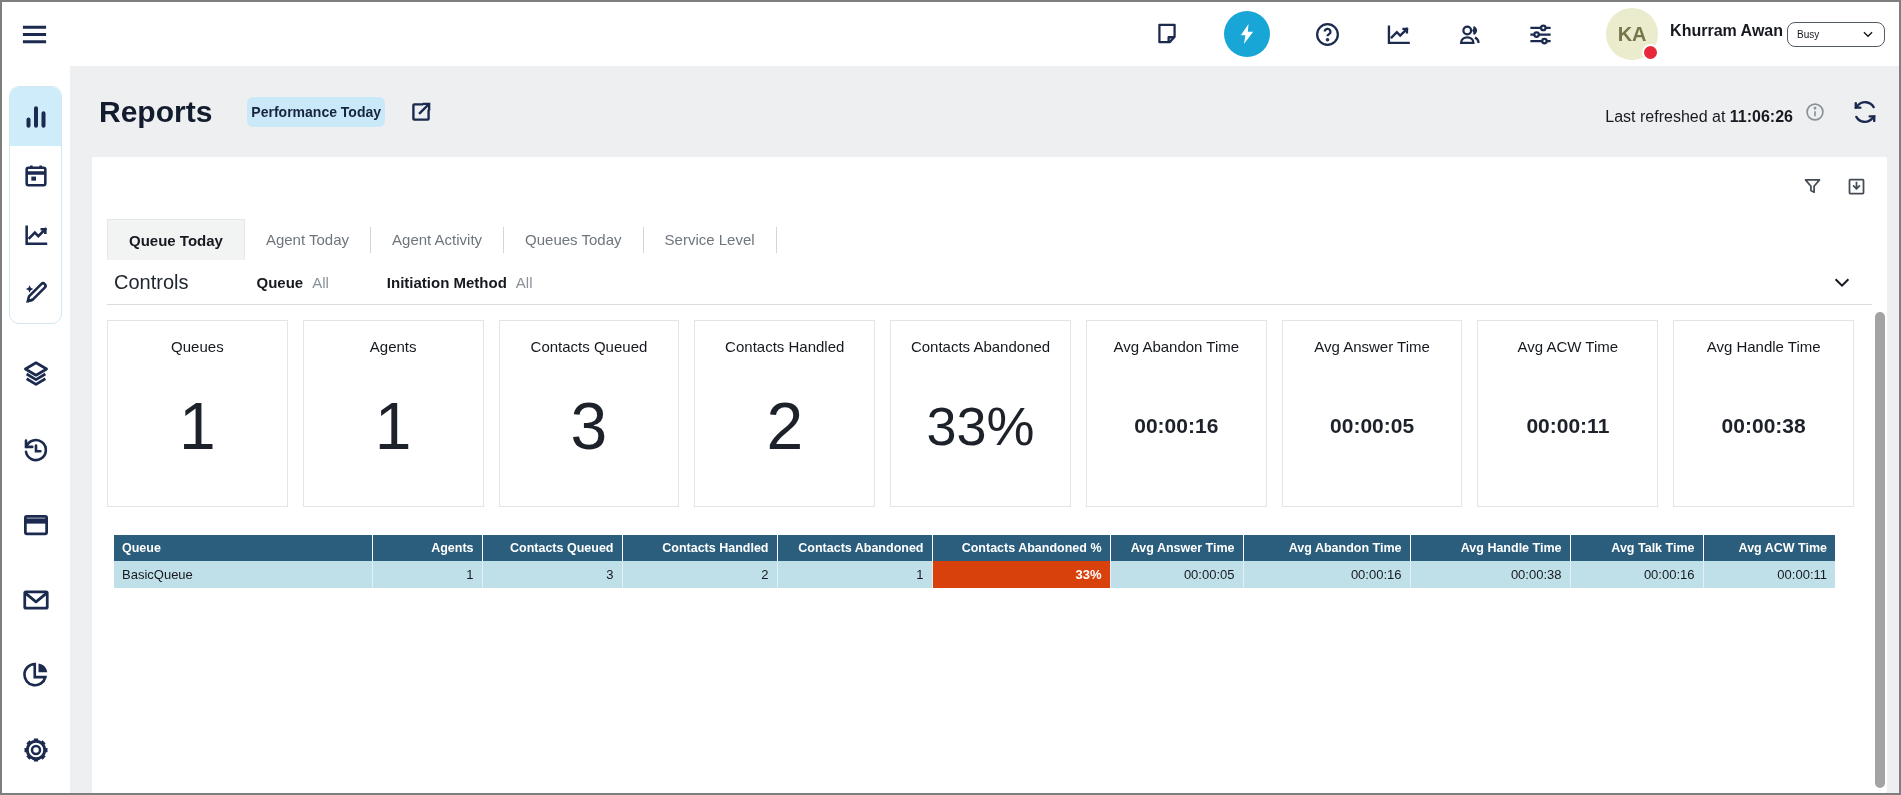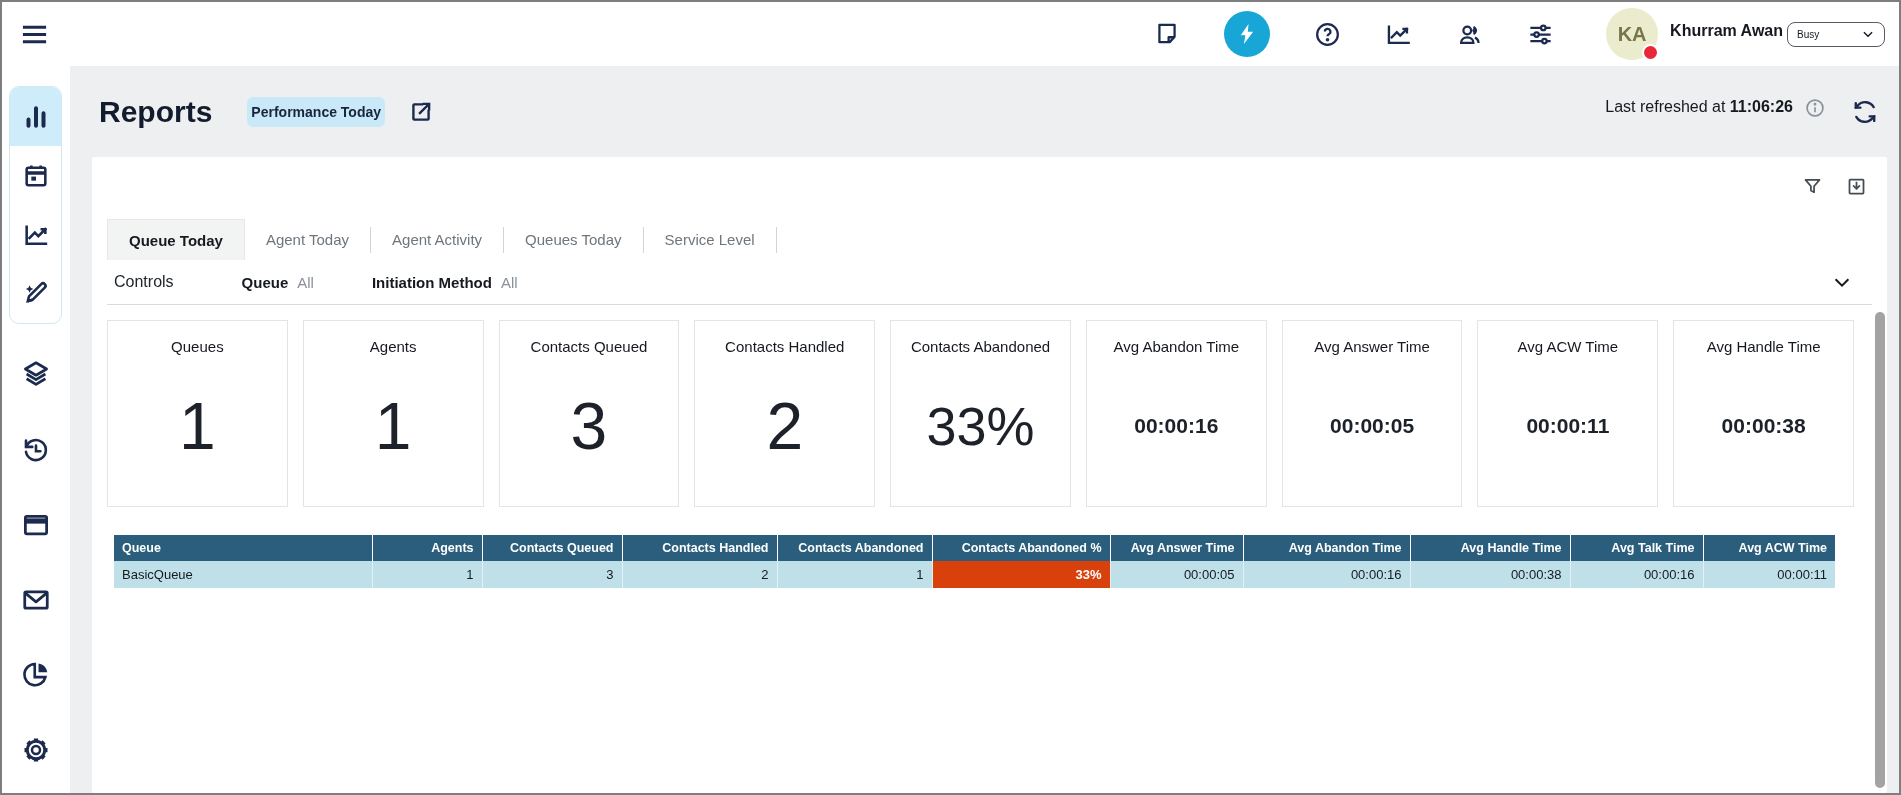--- a/index.html
+++ b/index.html
@@ -26,37 +26,37 @@
   .sidebar-group { position: absolute; top: 20px; left: 7px; width: 53px; border: 1px solid #d3e7f2; border-radius: 10px; overflow: hidden; background: #fff; }
   .side-item { width: 51px; height: 59px; display: flex; align-items: center; justify-content: center; cursor: pointer; }
   .side-item.active { background: #cfecfa; }
   .side-loose { position: absolute; left: 14px; width: 40px; height: 40px; display: flex; align-items: center; justify-content: center; cursor: pointer; }
 
   
   .page-header { position: absolute; top: 64px; left: 68px; right: 0; height: 91px; display: flex; align-items: center; padding-left: 29px; }
   .page-title { font-size: 30px; font-weight: 800; color: #131c2e; }
   .badge { margin-left: 35px; background: #c9e9f8; color: #16243e; font-size: 14px; font-weight: bold; padding: 7px 4px; border-radius: 6px; }
   .ext-link { margin-left: 23px; width: 26px; height: 26px; display: flex; align-items: center; justify-content: center; cursor: pointer; }
-  .refresh-area { margin-left: auto; margin-right: 20px; display: flex; align-items: flex-start; gap: 12px; }
+  .refresh-area { margin-left: auto; margin-right: 20px; display: flex; align-items: flex-end; gap: 12px; }
   .refresh-text { font-size: 16px; color: #16191f; }
   .refresh-text b { font-weight: bold; }
   .refresh-btn { margin-left: 14px; width: 28px; height: 28px; display: flex; align-items: center; justify-content: center; cursor: pointer; }
 
   
   .panel { position: absolute; top: 155px; left: 90px; right: 12px; bottom: 0; background: #fff; border-radius: 2px; }
   .panel-toolbar { position: absolute; top: 18px; right: 20px; display: flex; gap: 22px; }
   .pt-icon { width: 22px; height: 22px; display: flex; align-items: center; justify-content: center; cursor: pointer; }
 
   .tabs { position: absolute; top: 62px; left: 15px; right: 15px; height: 41px; display: flex; align-items: stretch; }
   .tab { display: flex; align-items: center; padding: 0 21px; font-size: 15px; color: #6e767d; cursor: pointer; white-space: nowrap; }
   .tab.active { background: #f2f3f3; color: #16191f; font-weight: bold; border: 1px solid #e6e8e8; border-bottom: none; }
   .tab-sep { width: 1px; height: 26px; background: #d0d5d9; align-self: center; }
 
   .controls { position: absolute; top: 103px; left: 15px; right: 15px; height: 45px; display: flex; align-items: center; border-bottom: 1px solid #d9dcde; padding-left: 7px; }
-  .controls-label { font-size: 16px; color: #20262e; margin-right: 68px; }
+  .controls-label { font-size: 20px; color: #20262e; margin-right: 68px; }
   .filter-name { font-size: 15px; font-weight: bold; color: #16191f; }
   .filter-val { font-size: 15px; color: #8a9199; margin-left: 9px; }
   .filter-group { display: flex; align-items: center; margin-right: 58px; cursor: pointer; }
   .controls-chevron { margin-left: auto; margin-right: 18px; width: 24px; height: 24px; display: flex; align-items: center; justify-content: center; cursor: pointer; }
 
   .cards { position: absolute; top: 163px; left: 15px; right: 33px; height: 187px; display: flex; gap: 15px; }
   .card { flex: 1; background: #fff; border: 1px solid #e4e4e4; display: flex; flex-direction: column; align-items: center; }
   .card-label { margin-top: 17px; font-size: 15px; color: #16191f; }
   .card-value-wrap { flex: 1; display: flex; align-items: center; justify-content: center; width: 100%; padding-bottom: 10px; }
   .val-xl { font-size: 66px; color: #1d2129; }

